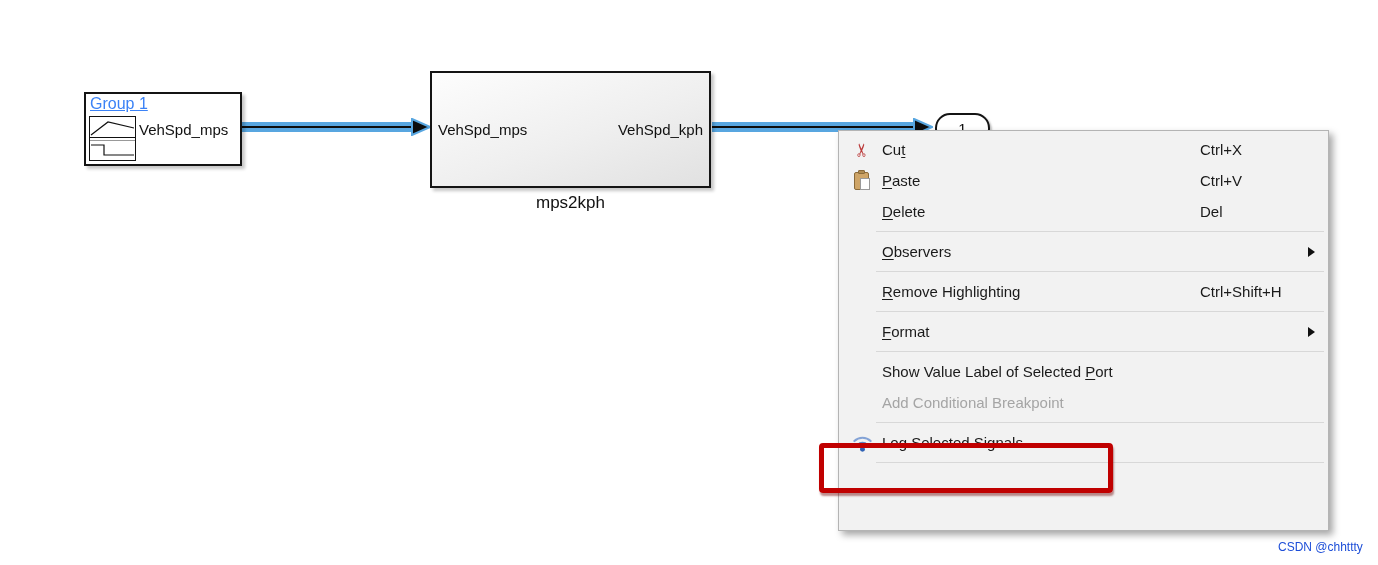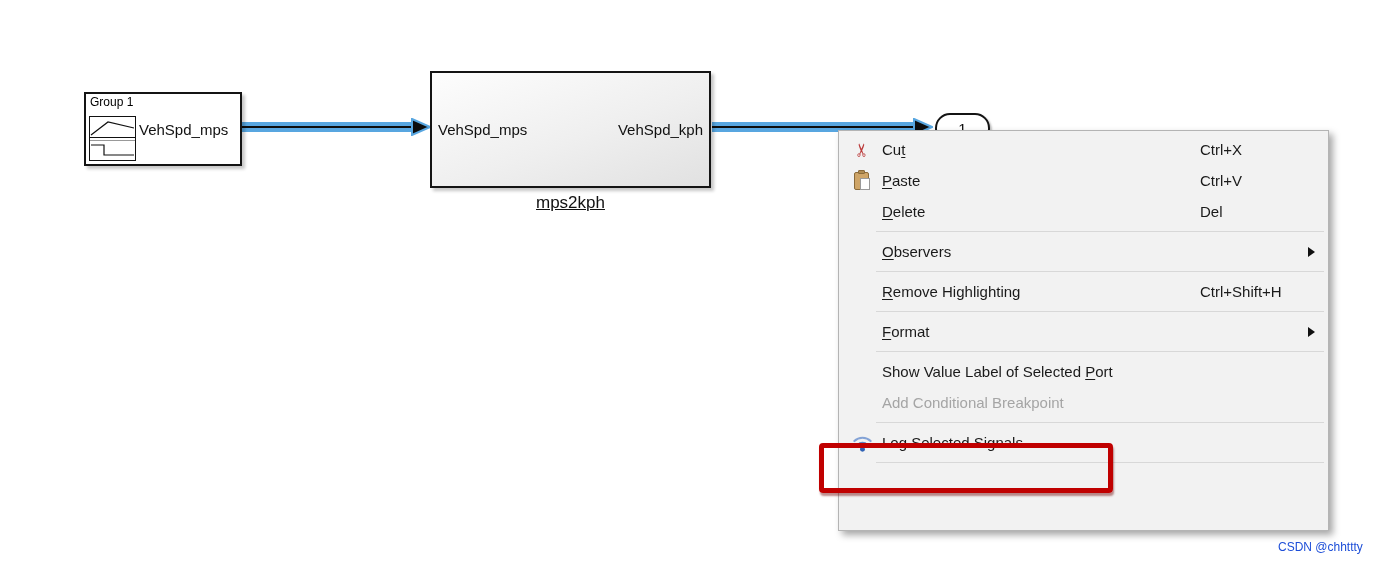--- a/index.html
+++ b/index.html
@@ -9,33 +9,33 @@
     position:relative; width:1378px; height:565px; background:#ffffff;
     overflow:hidden;
   }
 
   
   .sim-block {
     position:absolute; border:2px solid #141414; background:#fff;
     box-shadow:3px 3px 3px rgba(0,0,0,0.22);
   }
   #group1-block { left:84px; top:92px; width:158px; height:74px; z-index:2; }
-  #group1-title { position:absolute; left:4px; top:1px; font-size:12px; color:#000000; }
+  #group1-title { position:absolute; left:4px; top:1px; font-size:16px; color:#3b82f6;text-decoration:underline; }
   #group1-icon { position:absolute; left:3px; top:22px; }
   #group1-signal-label { position:absolute; left:53px; top:27px; font-size:15px; color:#111; }
 
   #mps2kph-block {
     left:430px; top:71px; width:281px; height:117px; z-index:2;
     background:linear-gradient(160deg,#fdfdfd 0%,#efefef 55%,#e1e1e1 100%);
     display:flex; align-items:center; justify-content:space-between;
     padding:0 6px; font-size:15px; color:#111;
   }
   #mps2kph-caption {
     position:absolute; left:430px; top:193px; width:281px; text-align:center;
-    font-size:17px; color:#111; z-index:2;text-decoration:underline;
+    font-size:17px; color:#111; z-index:2;
   }
   #outport-block {
     position:absolute; left:935px; top:113px; width:55px; height:31px;
     border:2px solid #141414; border-radius:15px; background:#fff;
     display:flex; align-items:center; justify-content:center;
     font-size:15px; color:#111; z-index:2;
     box-shadow:2px 2px 2px rgba(0,0,0,0.25);
   }
 
   

